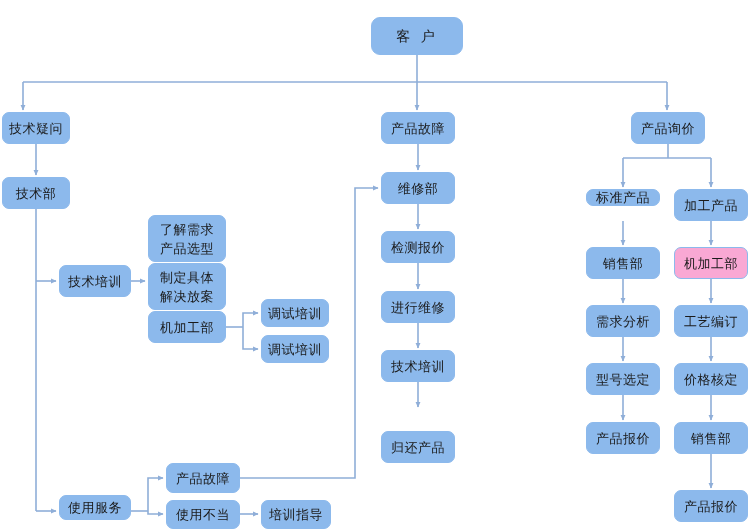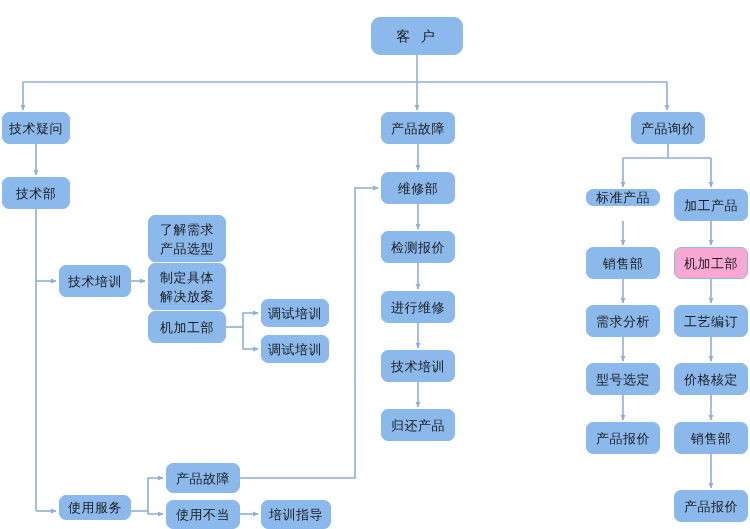--- a/index.html
+++ b/index.html
@@ -111,21 +111,21 @@
       <div class="node" style="left: 261px; top: 299px; width: 68px; height: 28px; background: rgb(140, 185, 236); border-color: rgb(140, 185, 236); color: rgb(26, 26, 26);">调试培训</div>
       <div class="node" style="left: 261px; top: 335px; width: 68px; height: 28px; background: rgb(140, 185, 236); border-color: rgb(140, 185, 236); color: rgb(26, 26, 26);">调试培训</div>
       <div class="node" style="left: 166px; top: 463px; width: 74px; height: 30px; background: rgb(140, 185, 236); border-color: rgb(140, 185, 236); color: rgb(26, 26, 26);">产品故障</div>
       <div class="node" style="left: 166px; top: 500px; width: 74px; height: 29px; background: rgb(140, 185, 236); border-color: rgb(140, 185, 236); color: rgb(26, 26, 26);">使用不当</div>
       <div class="node" style="left: 261px; top: 500px; width: 70px; height: 29px; background: rgb(140, 185, 236); border-color: rgb(140, 185, 236); color: rgb(26, 26, 26);">培训指导</div>
       <div class="node" style="left: 381px; top: 112px; width: 74px; height: 32px; background: rgb(140, 185, 236); border-color: rgb(140, 185, 236); color: rgb(26, 26, 26);">产品故障</div>
       <div class="node" style="left: 381px; top: 172px; width: 74px; height: 32px; background: rgb(140, 185, 236); border-color: rgb(140, 185, 236); color: rgb(26, 26, 26);">维修部</div>
       <div class="node" style="left: 381px; top: 231px; width: 74px; height: 32px; background: rgb(140, 185, 236); border-color: rgb(140, 185, 236); color: rgb(26, 26, 26);">检测报价</div>
       <div class="node" style="left: 381px; top: 291px; width: 74px; height: 32px; background: rgb(140, 185, 236); border-color: rgb(140, 185, 236); color: rgb(26, 26, 26);">进行维修</div>
       <div class="node" style="left: 381px; top: 350px; width: 74px; height: 32px; background: rgb(140, 185, 236); border-color: rgb(140, 185, 236); color: rgb(26, 26, 26);">技术培训</div>
-      <div class="node" style="left: 381px; top: 409px; width: 74px; height: 32px; background: rgb(140, 185, 236); border-color: rgb(140, 185, 236); color: rgb(26, 26, 26);">归还产品</div>
+      <div class="node" style="left: 381px; top: 431px; width: 74px; height: 32px; background: rgb(140, 185, 236); border-color: rgb(140, 185, 236); color: rgb(26, 26, 26);">归还产品</div>
       <div class="node" style="left: 631px; top: 112px; width: 74px; height: 32px; background: rgb(140, 185, 236); border-color: rgb(140, 185, 236); color: rgb(26, 26, 26);">产品询价</div>
       <div class="node" style="left: 586px; top: 189px; width: 74px; height: 17px; background: rgb(140, 185, 236); border-color: rgb(140, 185, 236); color: rgb(26, 26, 26);">标准产品</div>
       <div class="node" style="left: 674px; top: 189px; width: 74px; height: 32px; background: rgb(140, 185, 236); border-color: rgb(140, 185, 236); color: rgb(26, 26, 26);">加工产品</div>
       <div class="node" style="left: 586px; top: 247px; width: 74px; height: 32px; background: rgb(140, 185, 236); border-color: rgb(140, 185, 236); color: rgb(26, 26, 26);">销售部</div>
       <div class="node" style="left: 674px; top: 247px; width: 74px; height: 32px; background: #f9a8d4; border-color: rgb(140, 185, 236); color: rgb(26, 26, 26);">机加工部</div>
       <div class="node" style="left: 586px; top: 305px; width: 74px; height: 32px; background: rgb(140, 185, 236); border-color: rgb(140, 185, 236); color: rgb(26, 26, 26);">需求分析</div>
       <div class="node" style="left: 674px; top: 305px; width: 74px; height: 32px; background: rgb(140, 185, 236); border-color: rgb(140, 185, 236); color: rgb(26, 26, 26);">工艺编订</div>
       <div class="node" style="left: 586px; top: 363px; width: 74px; height: 32px; background: rgb(140, 185, 236); border-color: rgb(140, 185, 236); color: rgb(26, 26, 26);">型号选定</div>
       <div class="node" style="left: 674px; top: 363px; width: 74px; height: 32px; background: rgb(140, 185, 236); border-color: rgb(140, 185, 236); color: rgb(26, 26, 26);">价格核定</div>
       <div class="node" style="left: 586px; top: 422px; width: 74px; height: 32px; background: rgb(140, 185, 236); border-color: rgb(140, 185, 236); color: rgb(26, 26, 26);">产品报价</div>

